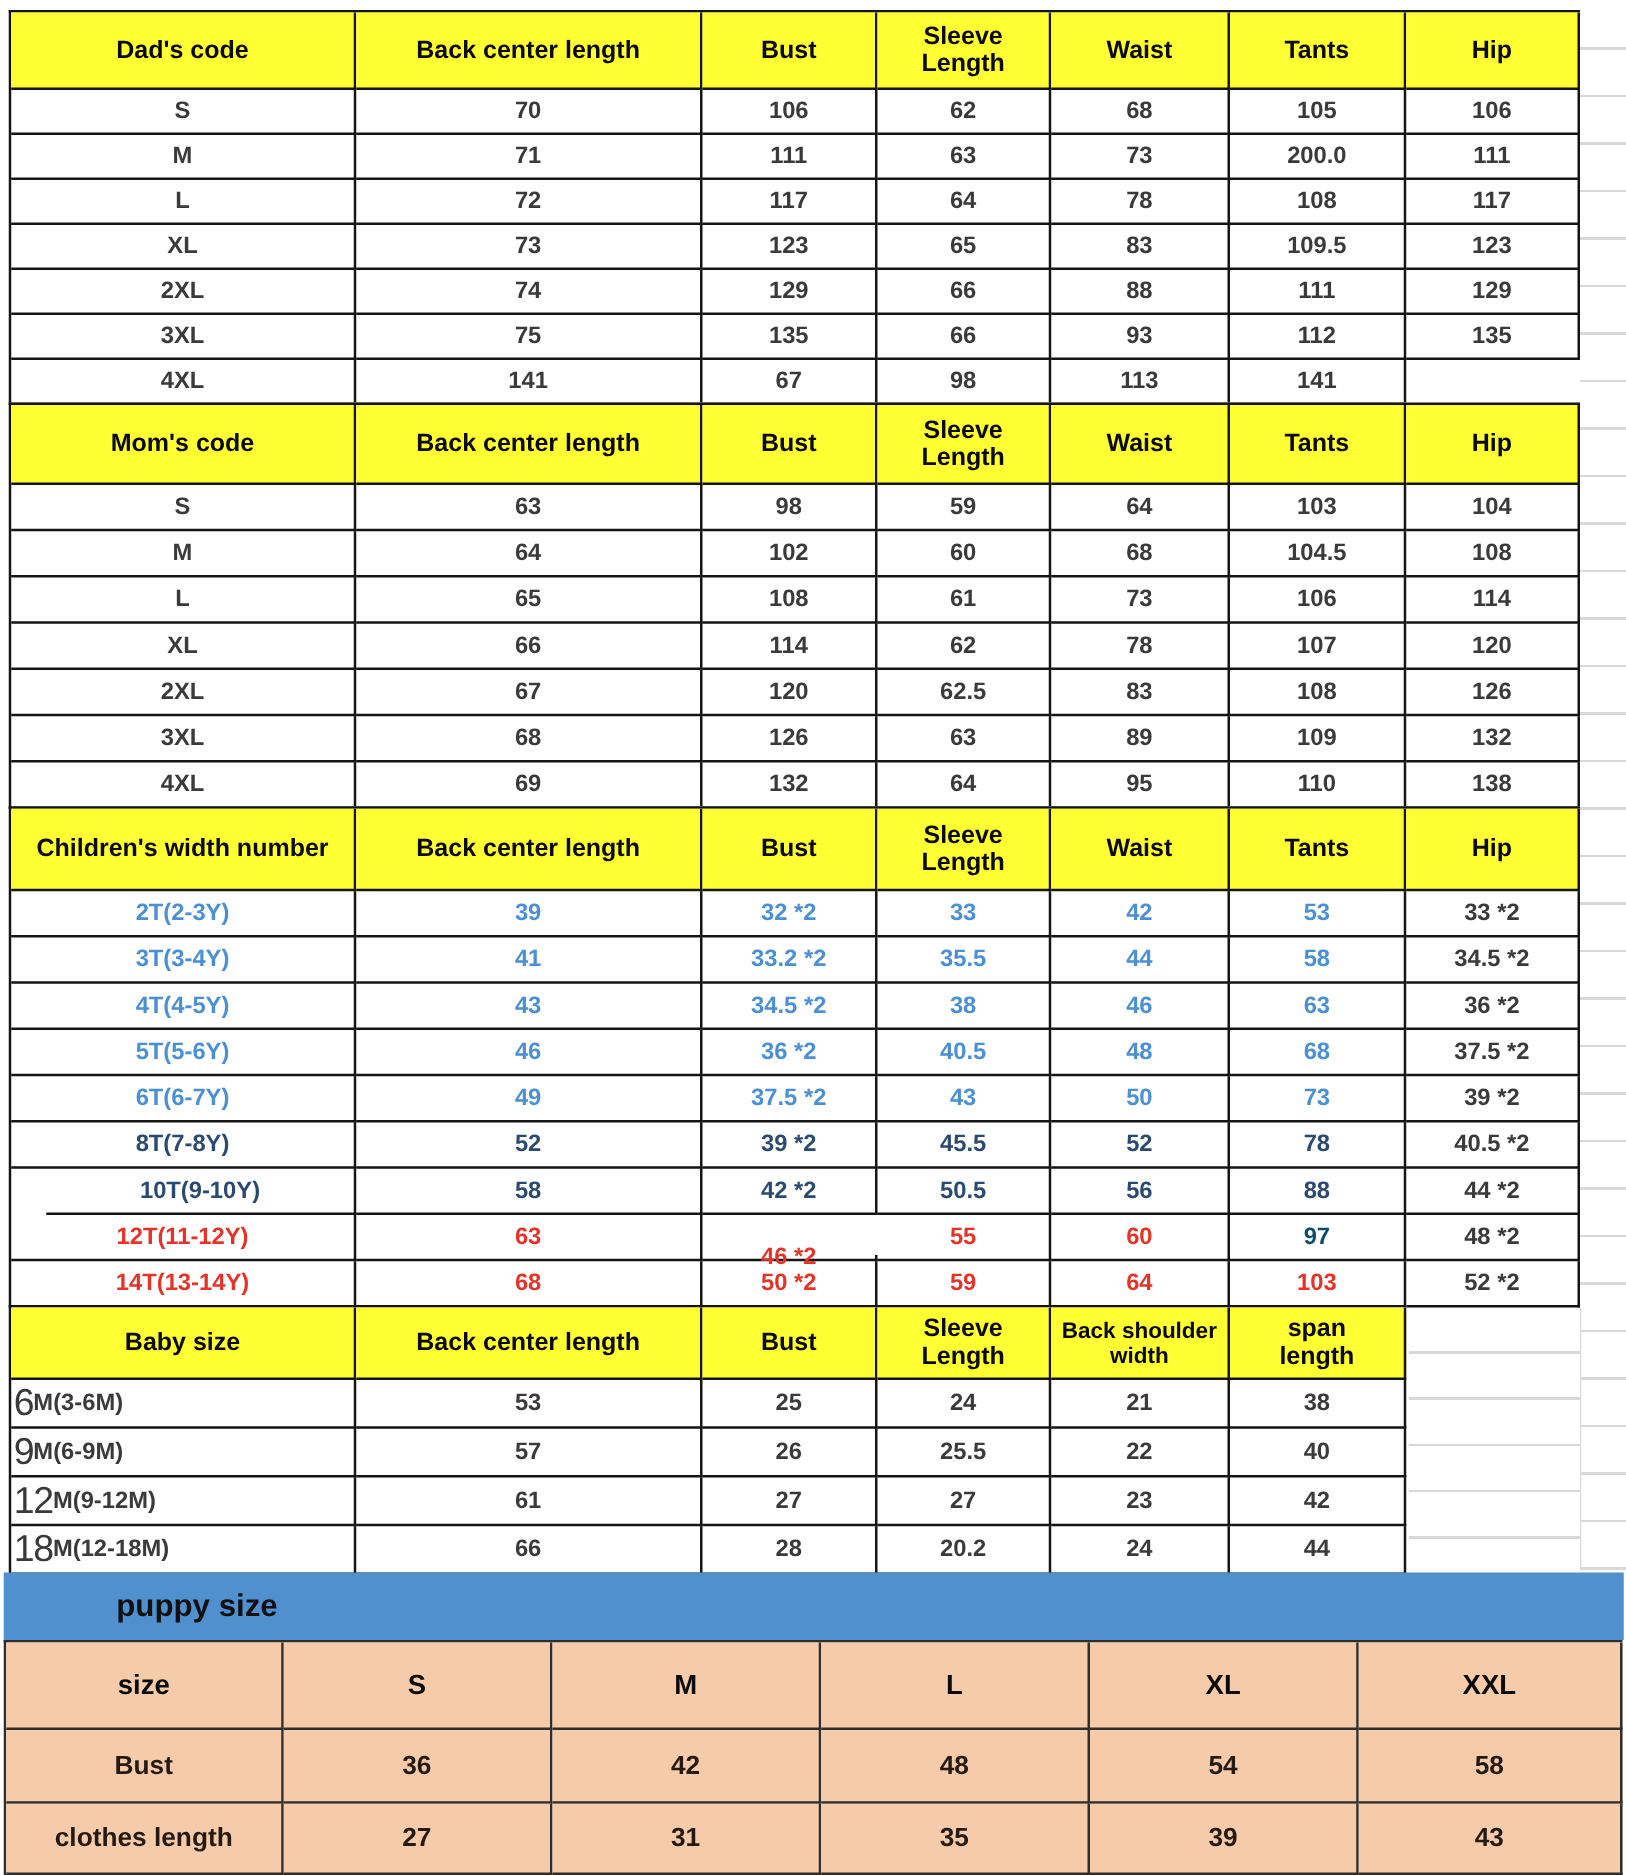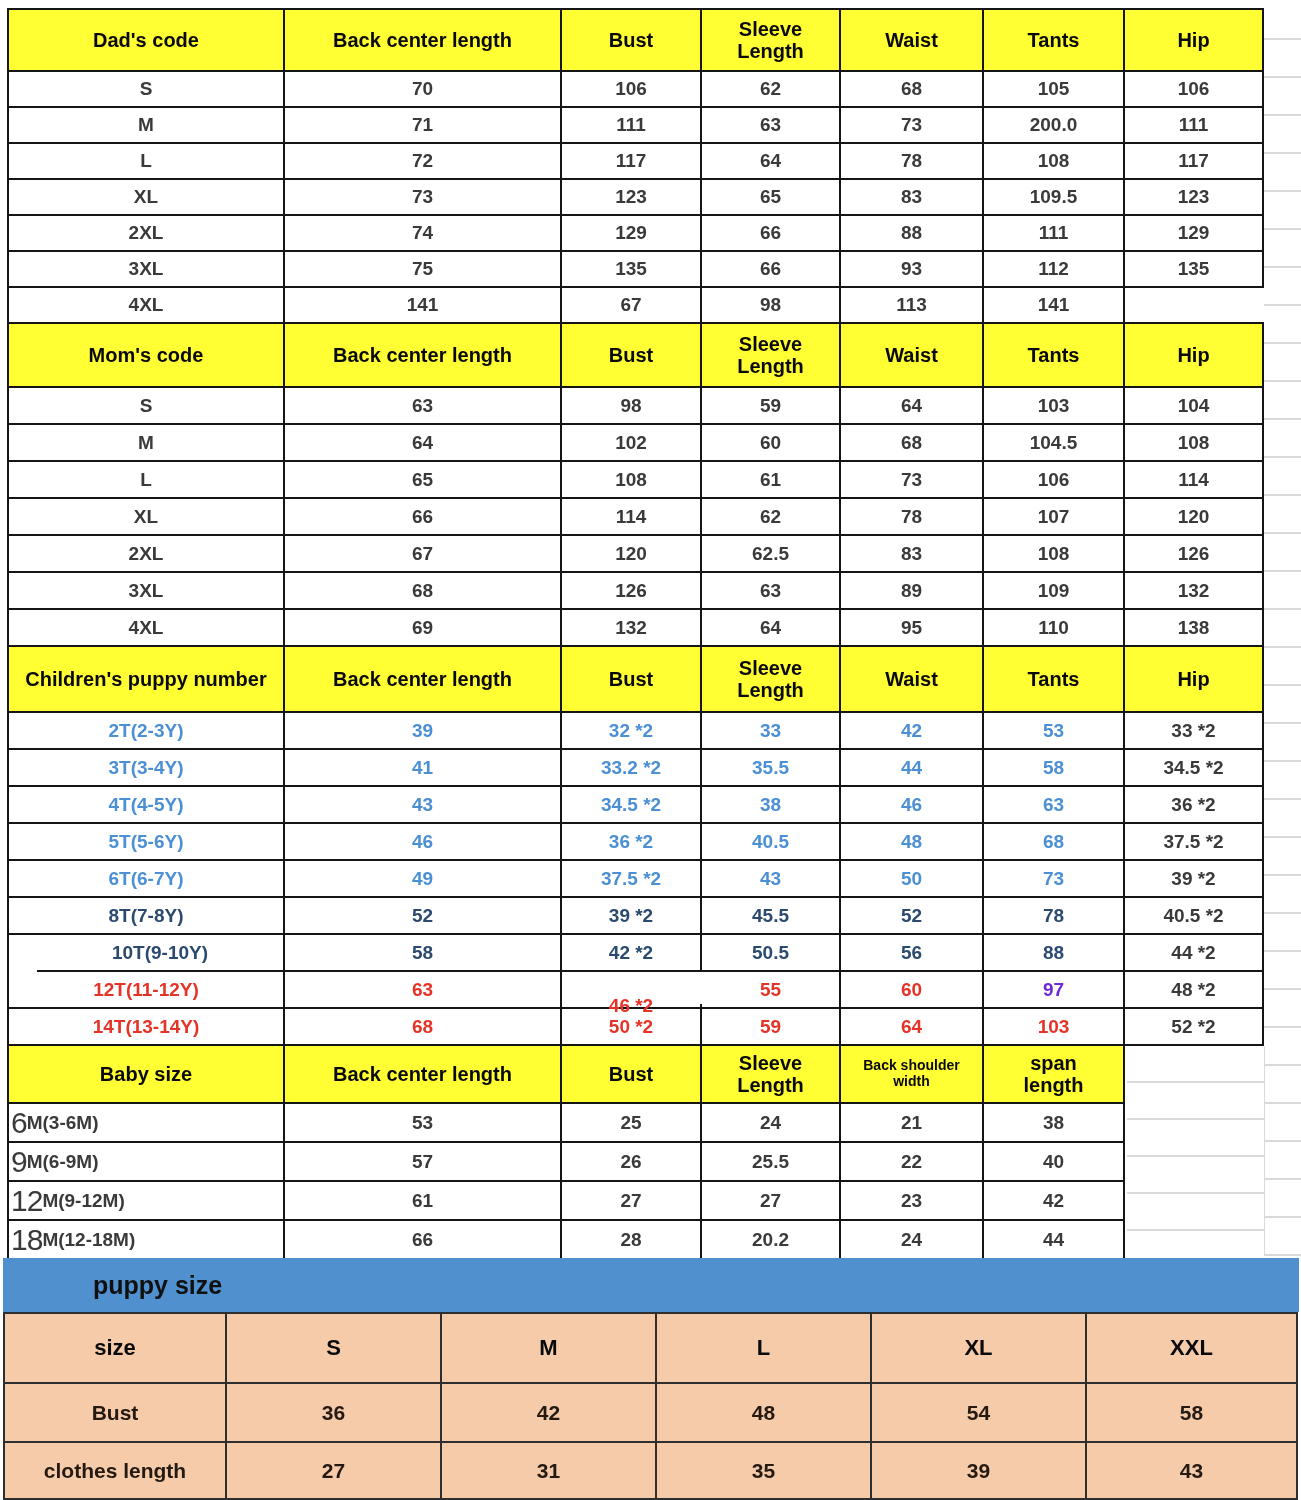--- a/index.html
+++ b/index.html
@@ -7,21 +7,21 @@
     position:relative;width:1301px;height:1500px;background:#ffffff;overflow:hidden;
     font-family:"Liberation Sans","DejaVu Sans",sans-serif;
   }
   
   .grid{position:absolute;display:grid;background:#fff;border-top:2px solid #151515;border-left:2px solid #151515;}
   .cell{
     box-sizing:border-box;border-right:2px solid #151515;border-bottom:2px solid #151515;
     display:flex;align-items:center;justify-content:center;text-align:center;line-height:1.12;
   }
   .hdr{background:#ffff33;font-weight:700;color:#0a0a0a;font-size:20px;padding:0 14px;}
-  .hdr-sm{font-size:14px;padding:0 4px;}
+  .hdr-sm{font-size:18px;padding:0 4px;}
   .val{font-size:19px;font-weight:600;color:#3a3a3a;}
   .left{justify-content:flex-start;padding-left:2px;text-align:left;}
   .big{font-size:30px;font-weight:500;line-height:1;letter-spacing:-1px;}
   #dad-table{top:8px;left:7px;}
   #mom-table{top:322px;left:7px;}
   #children-table{top:645px;left:7px;}
   #baby-table{top:1044px;left:7px;}
   
   .puppy-bar{
     position:absolute;top:1258px;left:3px;width:1296px;height:54px;background:#5090cf;
@@ -159,21 +159,21 @@
       <div class="cell val">132</div>
       <div class="cell val">4XL</div>
       <div class="cell val">69</div>
       <div class="cell val">132</div>
       <div class="cell val">64</div>
       <div class="cell val">95</div>
       <div class="cell val">110</div>
       <div class="cell val">138</div>
     </div>
   <div id="children-table" class="grid" style="grid-template-columns: 276px 277px 140px 139px 143px 141px 139px; grid-template-rows: 66px repeat(9, 37px);">
-      <div class="cell hdr">Children's puppy number</div>
+      <div class="cell hdr">Children's width number</div>
       <div class="cell hdr">Back center length</div>
       <div class="cell hdr">Bust</div>
       <div class="cell hdr">Sleeve Length</div>
       <div class="cell hdr">Waist</div>
       <div class="cell hdr">Tants</div>
       <div class="cell hdr">Hip</div>
       <div class="cell val" style="color: rgb(75, 143, 212);">2T(2-3Y)</div>
       <div class="cell val" style="color: rgb(75, 143, 212);">39</div>
       <div class="cell val" style="color: rgb(75, 143, 212);">32 *2</div>
       <div class="cell val" style="color: rgb(75, 143, 212);">33</div>
@@ -220,21 +220,21 @@
       <div class="cell val" style="color: rgb(43, 74, 112);">42 *2</div>
       <div class="cell val" style="color: rgb(43, 74, 112);">50.5</div>
       <div class="cell val" style="color: rgb(43, 74, 112);">56</div>
       <div class="cell val" style="color: rgb(43, 74, 112);">88</div>
       <div class="cell val">44 *2</div>
       <div class="cell val" style="color: rgb(230, 51, 40);">12T(11-12Y)</div>
       <div class="cell val" style="color: rgb(230, 51, 40);">63</div>
       <div class="cell val" style="color: rgb(230, 51, 40); margin-top: 32px;">46 *2</div>
       <div class="cell val" style="color: rgb(230, 51, 40);">55</div>
       <div class="cell val" style="color: rgb(230, 51, 40);">60</div>
-      <div class="cell val" style="color: #6d28d9;">97</div>
+      <div class="cell val" style="color: #0c4a6e;">97</div>
       <div class="cell val">48 *2</div>
       <div class="cell val" style="color: rgb(230, 51, 40);">14T(13-14Y)</div>
       <div class="cell val" style="color: rgb(230, 51, 40);">68</div>
       <div class="cell val" style="color: rgb(230, 51, 40);">50 *2</div>
       <div class="cell val" style="color: rgb(230, 51, 40);">59</div>
       <div class="cell val" style="color: rgb(230, 51, 40);">64</div>
       <div class="cell val" style="color: rgb(230, 51, 40);">103</div>
       <div class="cell val">52 *2</div>
     </div>
   <div id="baby-table" class="grid" style="grid-template-columns: 276px 277px 140px 139px 143px 141px; grid-template-rows: 58px repeat(4, 39px);">

